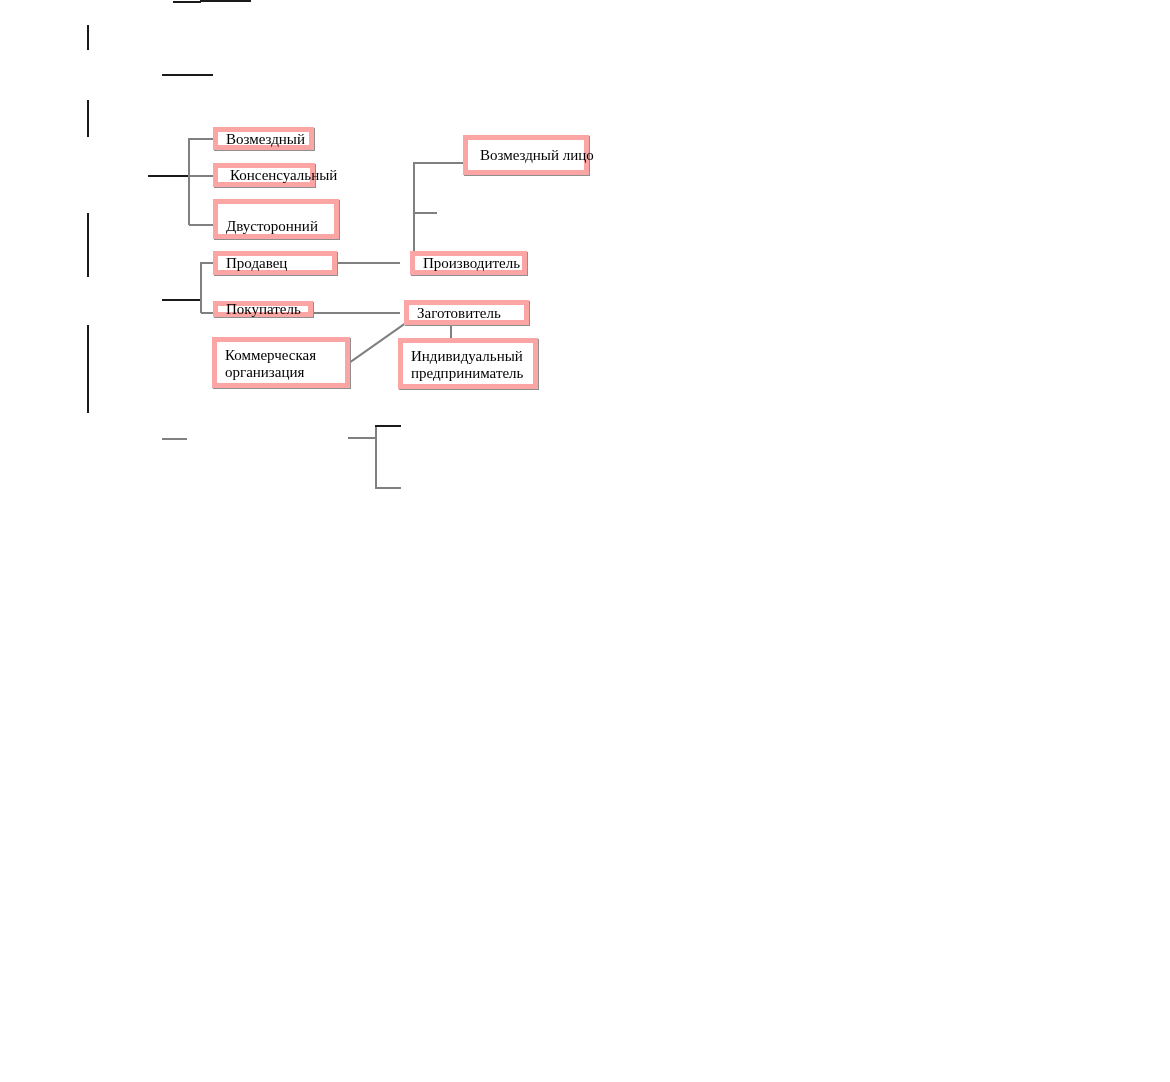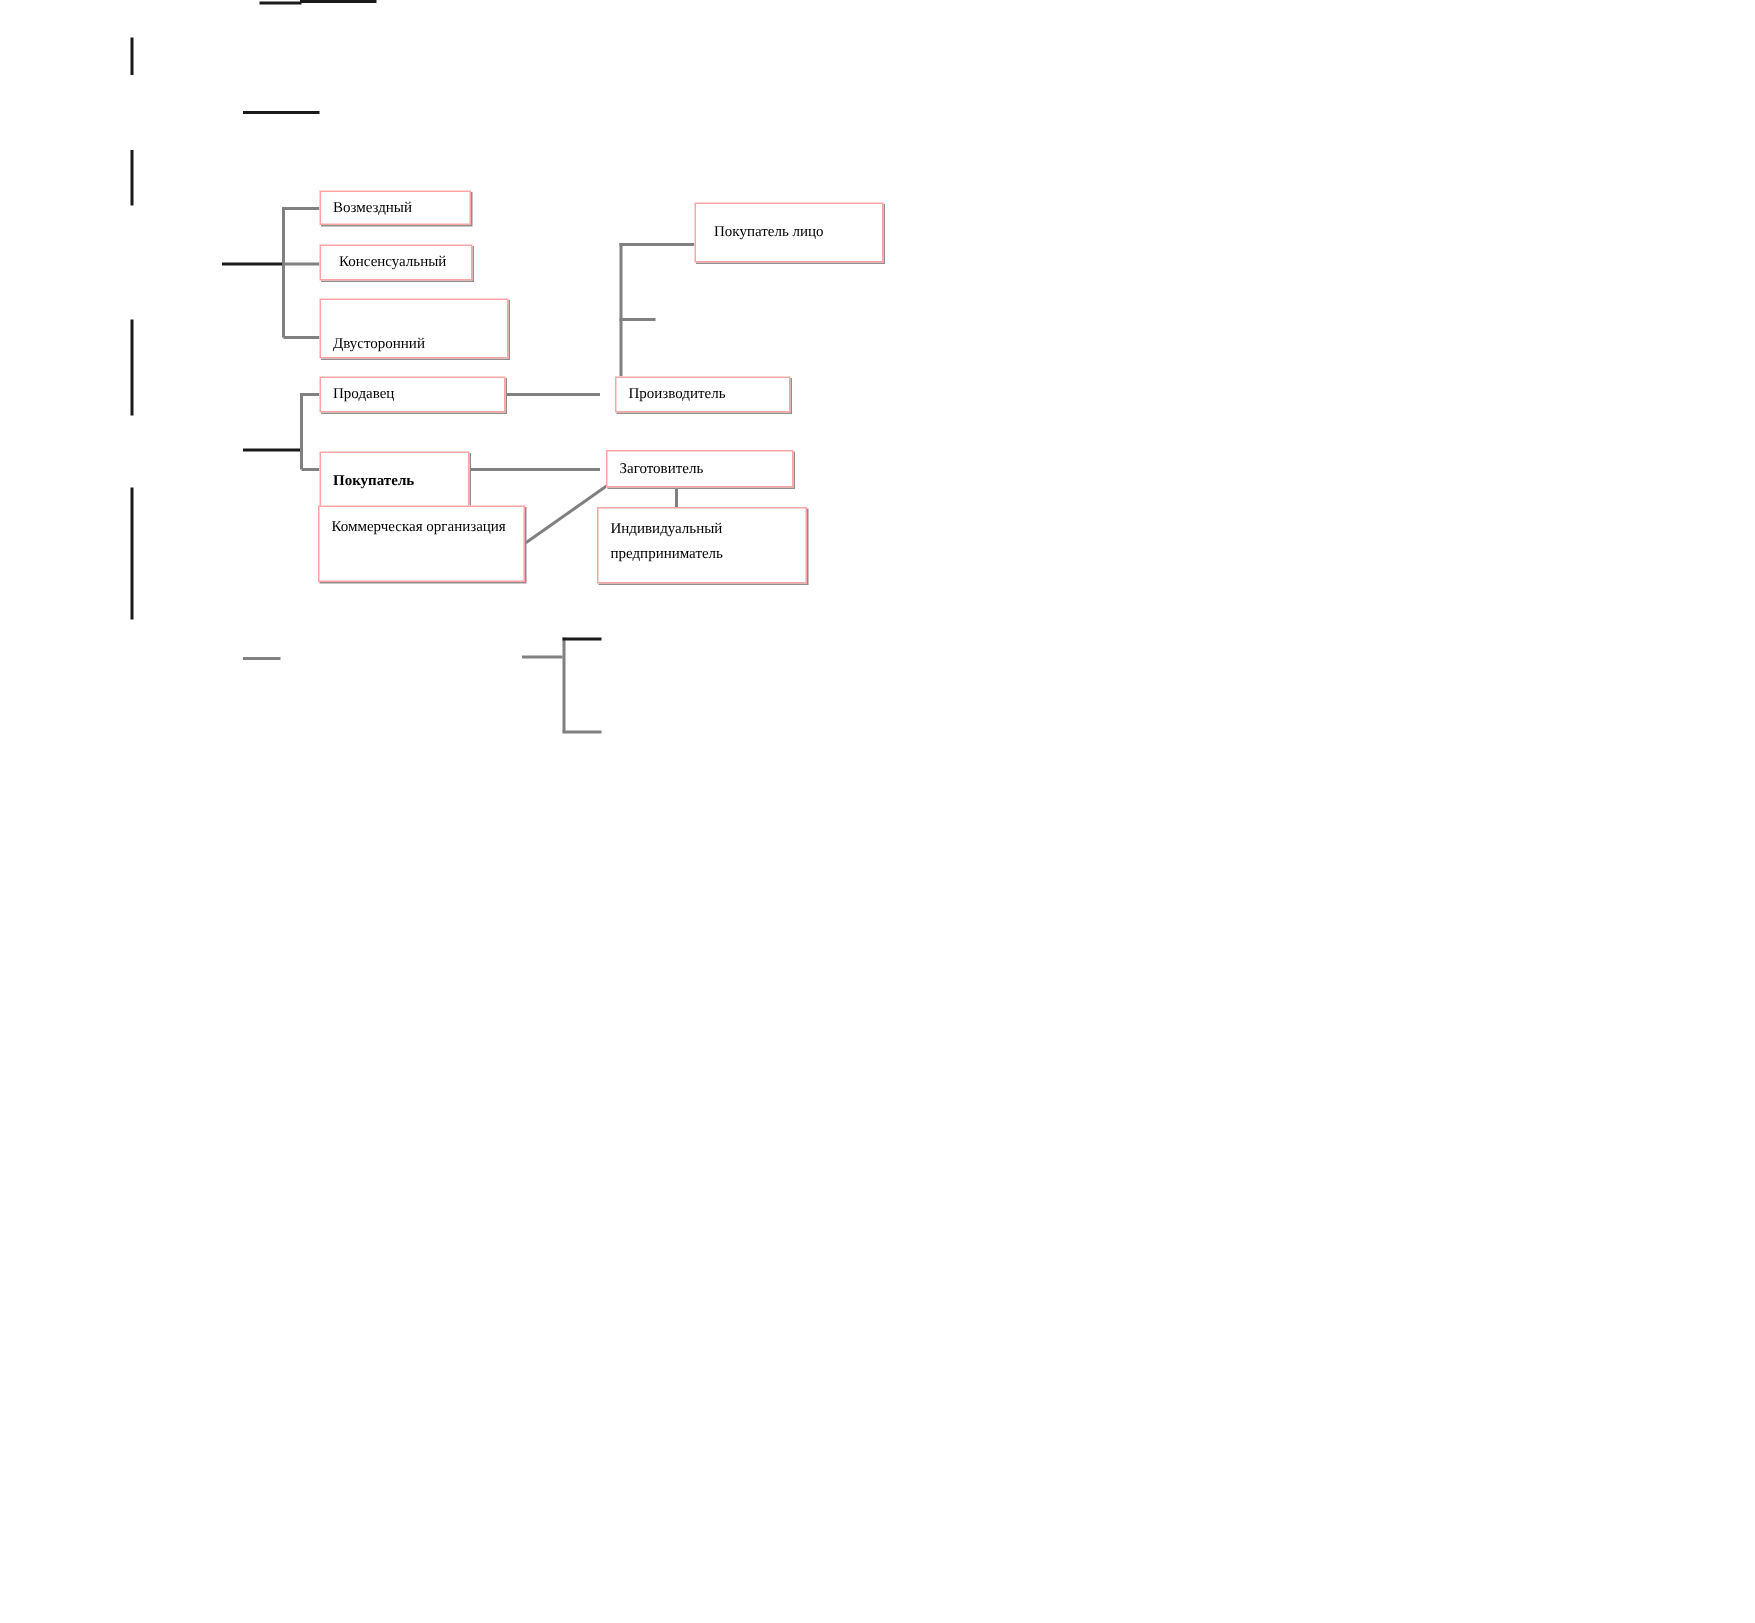--- a/index.html
+++ b/index.html
@@ -14,39 +14,39 @@
     background: #ffffff;
     font-family: "Liberation Serif", "DejaVu Serif", serif;
     color: #000000;
     overflow: hidden;
   }
   
   .node {
     position: absolute;
     box-sizing: border-box;
     background: #ffffff;
-    border: 1px solid #fca5a5;
+    border: 5px solid #fca5a5;
     box-shadow: 1px 1px 0 #8f8f8f;
     display: flex;
     align-items: center;
     padding-left: 8px;
-    font-size: 10px;
+    font-size: 15px;
     line-height: 16px;
     white-space: nowrap;
   }
   .node.multiline {
     align-items: flex-start;
     white-space: normal;
     line-height: 17px;
   }
   .n-vozmezdny    { left: 213px; top: 127px; width: 101px; height: 23px; }
   .n-konsensualny { left: 213px; top: 163px; width: 102px; height: 24px; padding-left: 12px; }
   .n-dvustoronny  { left: 213px; top: 199px; width: 126px; height: 40px; align-items: flex-end; padding-top: 4px; }
   .n-prodavec     { left: 213px; top: 251px; width: 124px; height: 24px; }
-  .n-pokupatel    { left: 213px; top: 301px; width: 100px; height: 40px; font-weight: bold; }
+  .n-pokupatel    { left: 213px; top: 301px; width: 100px; height: 16px; }
   .n-proizvoditel { left: 410px; top: 251px; width: 117px; height: 24px; }
   .n-zagotovitel  { left: 404px; top: 300px; width: 125px; height: 25px; }
   .n-fizlico      { left: 463px; top: 135px; width: 126px; height: 40px; padding-left: 12px; }
   .n-kommerc      { left: 212px; top: 337px; width: 138px; height: 51px; padding-top: 5px; }
   .n-ip           { left: 398px; top: 338px; width: 140px; height: 51px; padding-top: 5px; }
 
   
   .ln { position: absolute; background: #808080; }
   .ln.black { background: #1a1a1a; }
   .h { height: 1.5px; }
@@ -151,21 +151,21 @@
   <div class="node n-pokupatel">
     <span>Покупатель</span>
   </div>
   <div class="node n-proizvoditel">
     <span>Производитель</span>
   </div>
   <div class="node n-zagotovitel">
     <span>Заготовитель</span>
   </div>
   <div class="node n-fizlico">
-    <span>Покупатель лицо</span>
+    <span>Возмездный лицо</span>
   </div>
   <div class="node multiline n-ip">
     <span>Индивидуальный предприниматель</span>
   </div>
   <div class="node multiline n-kommerc">
     <span>Коммерческая организация</span>
   </div>
 
 </div>
 

